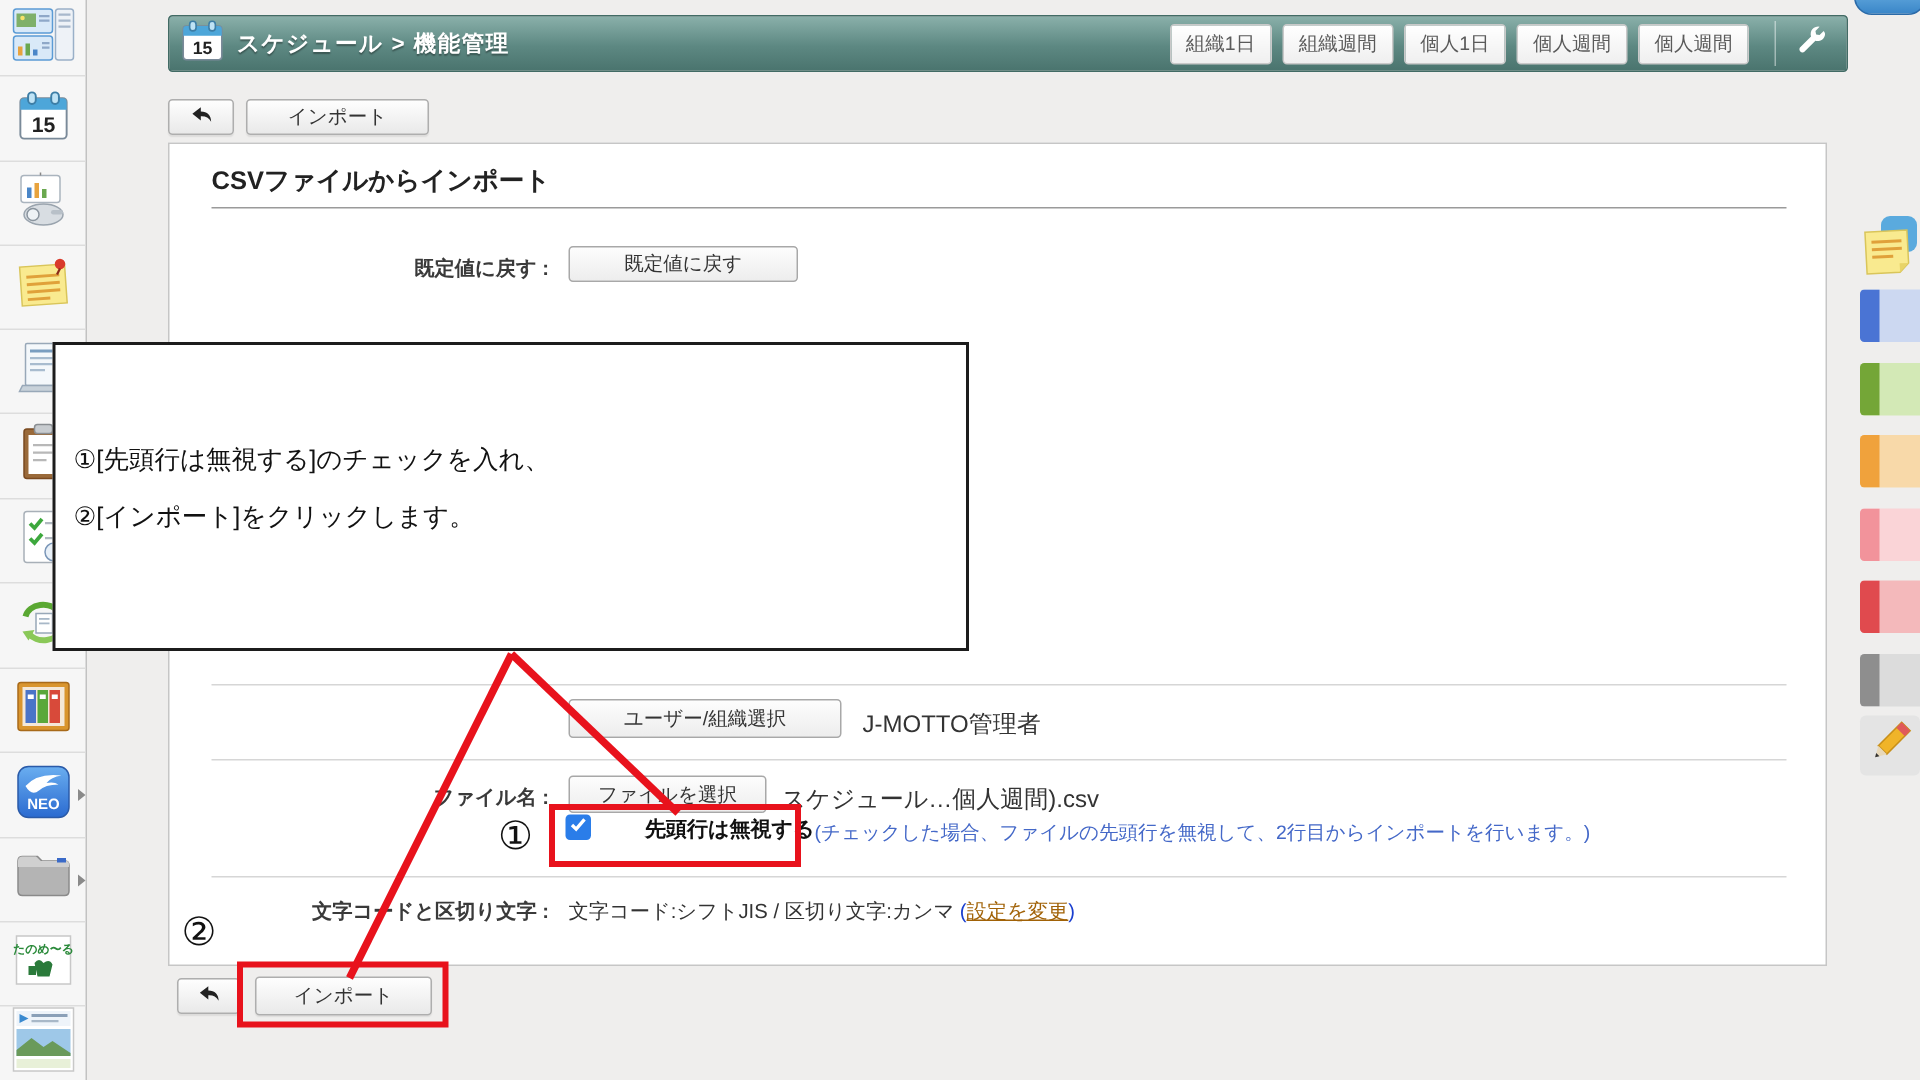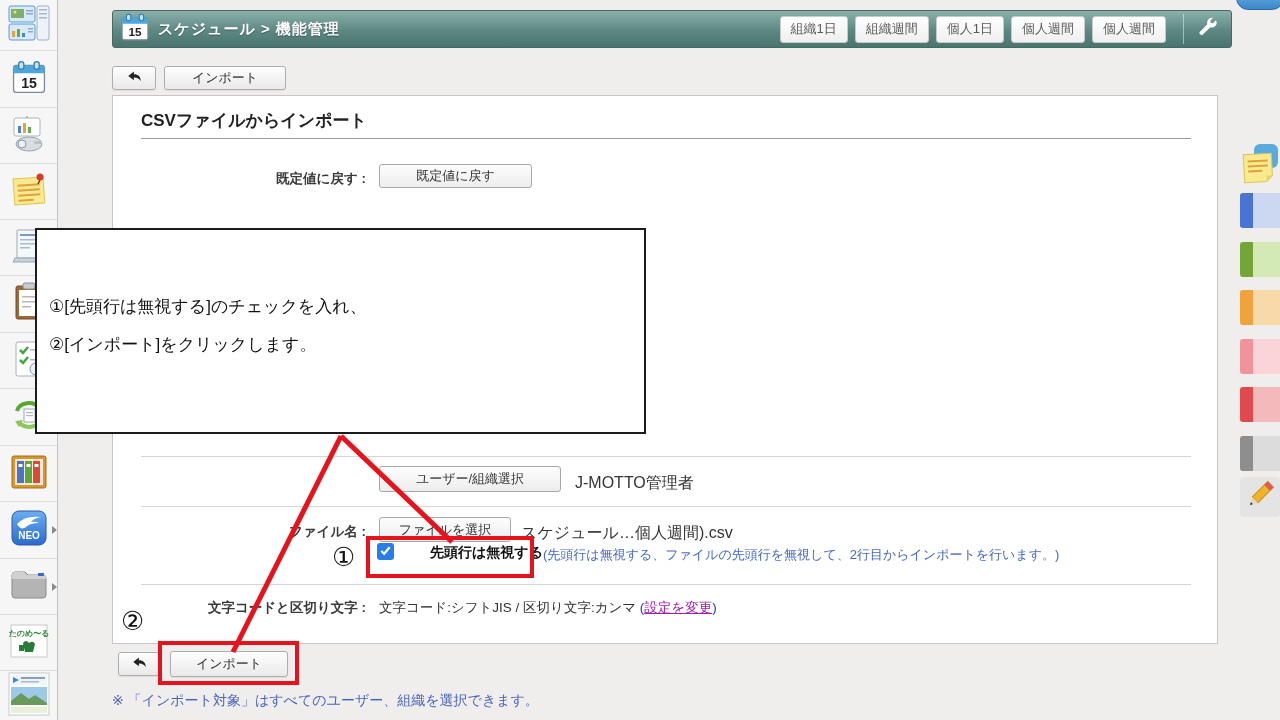--- a/index.html
+++ b/index.html
@@ -40,21 +40,21 @@
   .sb-up,.sb-down{position:absolute;left:0;width:100%;text-align:center;font-size:9px;color:#7d7d7d;cursor:pointer;}
   .sb-up{top:3px;}
   .sb-down{bottom:3px;}
   .sb-thumb{position:absolute;left:3px;top:26px;width:10px;height:72px;background:#8f8f8f;border-radius:6px;cursor:pointer;}
 
   
   .cb{position:absolute;left:264px;top:447px;width:17px;height:17px;background:#2a7de9;border-radius:3px;display:flex;align-items:center;justify-content:center;cursor:pointer;}
   .cb-label{position:absolute;left:288px;top:448px;font-size:14px;font-weight:bold;color:#111;margin-left:29px;}
   .hint{position:absolute;left:430px;top:450px;font-size:13px;color:#4468c8;}
   .enc-val{position:absolute;left:266px;top:503px;font-size:13.5px;color:#333;}
-  .enc-link{color:#a21caf;text-decoration:underline;cursor:pointer;}
+  .enc-link{color:#a16207;text-decoration:underline;cursor:pointer;}
   .enc-paren{color:#1a3fd0;}
 
   
   .footer-note{position:absolute;left:112px;top:692px;font-size:14px;color:#4a64ba;}
 
   
   .blue-sliver{position:absolute;left:1236px;top:-16px;width:46px;height:24px;border-radius:12px;background:linear-gradient(#7ec0ec,#3a86c8);border:1px solid #2a6aa8;cursor:pointer;}
   .r-note{position:absolute;left:1240px;top:144px;cursor:pointer;}
   .swatch{position:absolute;left:1240px;width:44px;height:35px;border-radius:3px;overflow:hidden;cursor:pointer;}
   .swatch-strip{position:absolute;left:0;top:0;width:13px;height:100%;}
@@ -314,42 +314,41 @@
     <div class="fval" style="left:408px;top:427px">スケジュール…個人週間).csv</div>
 
     <div class="cb">
       <span>
         <svg width="13" height="13" viewBox="0 0 14 14">
             <path d="M2.5 7.5 l3 3 6-7" stroke="#fff" stroke-width="2.4" fill="none"></path>
           </svg>
       </span>
     </div>
     <div class="cb-label">先頭行は無視する</div>
-    <div class="hint">(先頭行は無視する、ファイルの先頭行を無視して、2行目からインポートを行います。)</div>
+    <div class="hint">(チェックした場合、ファイルの先頭行を無視して、2行目からインポートを行います。)</div>
 
     <div class="sep" style="top:488px"></div>
 
     <div class="flabel" style="top:503px">文字コードと区切り文字 :</div>
     <div class="enc-val">
       <span>文字コード:シフトJIS / 区切り文字:カンマ </span><span class="enc-paren">(</span><span class="enc-link">設定を変更</span><span class="enc-paren">)</span>
     </div>
   </div>
 
   <div class="btn" style="left:118px;top:652px;width:42px;height:24px">
     <span>
       <svg width="17" height="15" viewBox="0 0 26 24">
           <path d="M12 4 L3 11 l9 7 v-4.5 c5 -.3 8.5 1.5 11 6 0 -7 -4 -11 -11 -11 z" fill="#222"></path>
         </svg>
     </span>
   </div>
   <div class="btn" style="left:170px;top:651px;width:118px;height:26px">
     <span>インポート</span>
   </div>
 
-  <div class="footer-note">※ 「インポート対象」はすべてのユーザー、組織を選択できます。</div>
 
   <div class="blue-sliver"></div>
   <div class="r-note">
     <svg width="38" height="42" viewBox="0 0 38 42">
         <rect x="14" y="0" width="24" height="24" rx="6" fill="#5aaade"></rect>
         <g transform="rotate(-3 18 24)">
           <path d="M4 10 h28 v22 l-6 6 H4 Z" fill="#f9ea8f" stroke="#d9c55a"></path>
           <path d="M26 38 l6 -6 h-6 Z" fill="#e8d468"></path>
           <line x1="8" y1="17" x2="28" y2="17" stroke="#e0a13a" stroke-width="2"></line>
           <line x1="8" y1="22" x2="28" y2="22" stroke="#e0a13a" stroke-width="2"></line>

